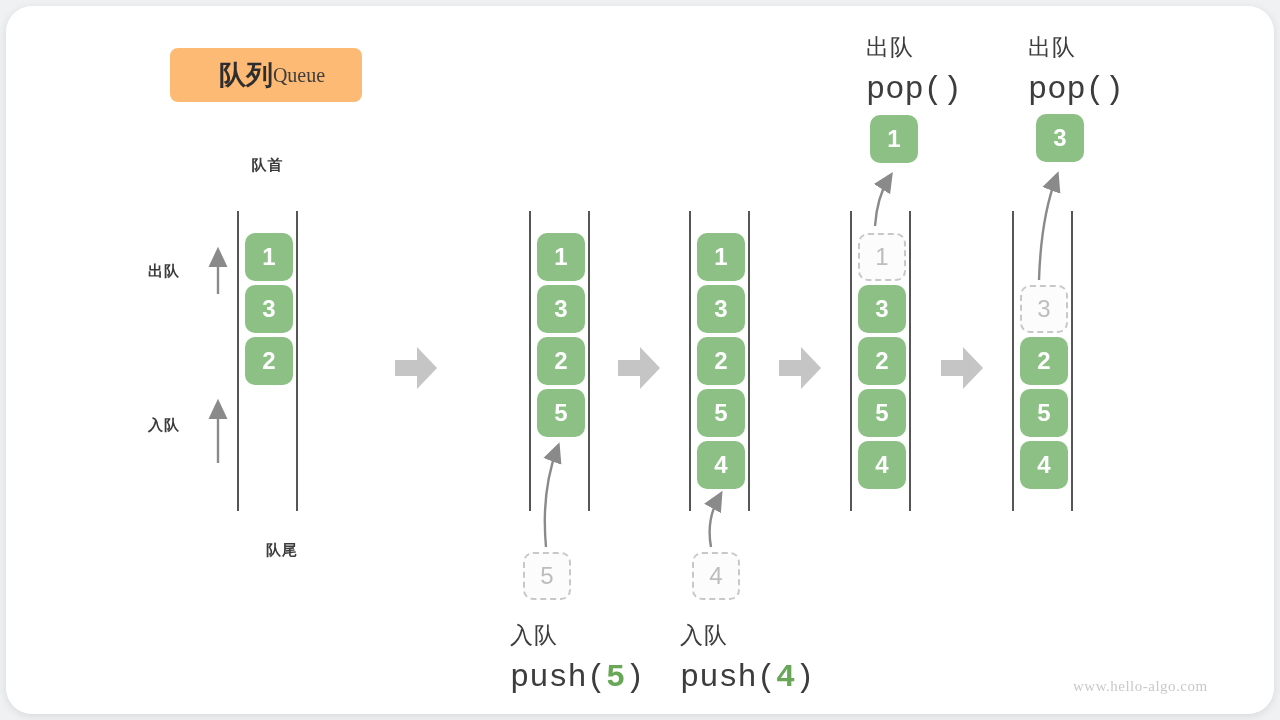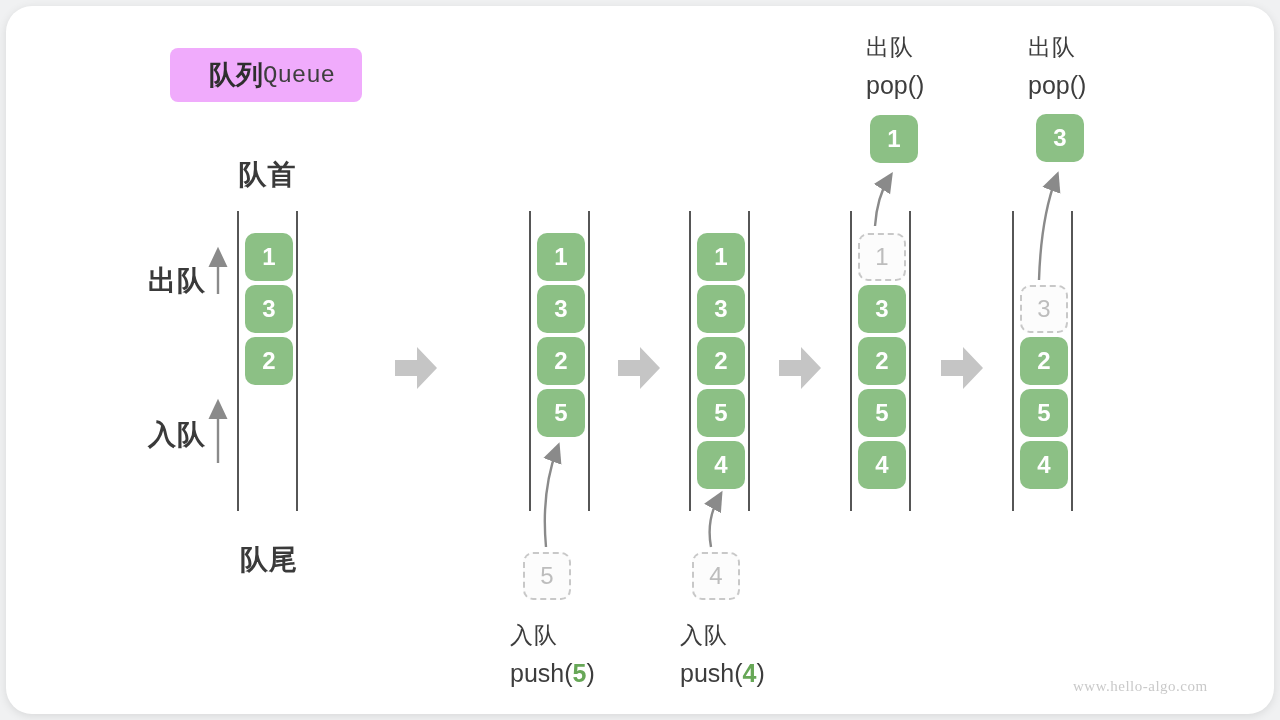--- a/index.html
+++ b/index.html
@@ -14,28 +14,28 @@
     position:absolute; inset:6px;
     background:#ffffff;
     border-radius:26px;
     box-shadow:0 2px 10px rgba(0,0,0,0.10);
   }
   .canvas { position:absolute; inset:0; }
 
   
   .title-badge {
     position:absolute; left:170px; top:48px; width:192px; height:54px;
-    background:#f0abfc; border-radius:8px;
+    background:#fdba74; border-radius:8px;
     display:flex; align-items:center; justify-content:center; padding-left:12px;
   }
   .title-zh { font-size:27px; font-weight:700; color:#2e2e2e; }
-  .title-en { font-size:24px; color:#3e3e3e; font-family:Liberation Mono, monospace; }
+  .title-en { font-size:20px; color:#3e3e3e; font-family:Liberation Serif, serif; }
 
   
-  .zh-label { position:absolute; font-size:28px; font-weight:700; color:#3a3a3a; letter-spacing:1px; }
+  .zh-label { position:absolute; font-size:15px; font-weight:700; color:#3a3a3a; letter-spacing:1px; }
   .lbl-front { left:237px; top:156px; width:61px; text-align:center; }
   .lbl-rear  { left:237px; top:541px; width:61px; text-align:right; }
   .lbl-deq   { left:148px; top:262px; }
   .lbl-enq   { left:148px; top:416px; }
 
   
   .queue-col {
     position:absolute; top:211px; height:300px; width:61px;
     border-left:2px solid #565656; border-right:2px solid #565656;
   }
@@ -60,21 +60,21 @@
     color:#ffffff; font-size:24px; font-weight:700;
   }
   .out-1 { left:870px; top:115px; }
   .out-3 { left:1036px; top:114px; }
   .in-5  { left:523px; top:552px; background:#fcfcfc; border:2px dashed #c8c8c8; color:#bdbdbd; font-weight:400; }
   .in-4  { left:692px; top:552px; background:#fcfcfc; border:2px dashed #c8c8c8; color:#bdbdbd; font-weight:400; }
 
   
   .op { position:absolute; display:flex; flex-direction:column; gap:8px; }
   .op-action { font-size:23px; font-weight:500; color:#3d3d3d; letter-spacing:1px; }
-  .op-code { font-size:25px; color:#3d3d3d; font-family:Liberation Sans, sans-serif; }
+  .op-code { font-size:32px; color:#3d3d3d; font-family:Liberation Mono, monospace; }
   .op-code .arg { color:#67a757; font-weight:700; }
   .op-pop-1 { left:866px; top:32px; }
   .op-pop-2 { left:1028px; top:32px; }
   .op-push-1 { left:510px; top:620px; }
   .op-push-2 { left:680px; top:620px; }
 
   
   .block-arrow { position:absolute; width:42px; height:46px; }
   .ba1 { left:395px; top:345px; } .ba2 { left:618px; top:345px; }
   .ba3 { left:779px; top:345px; } .ba4 { left:941px; top:345px; }

